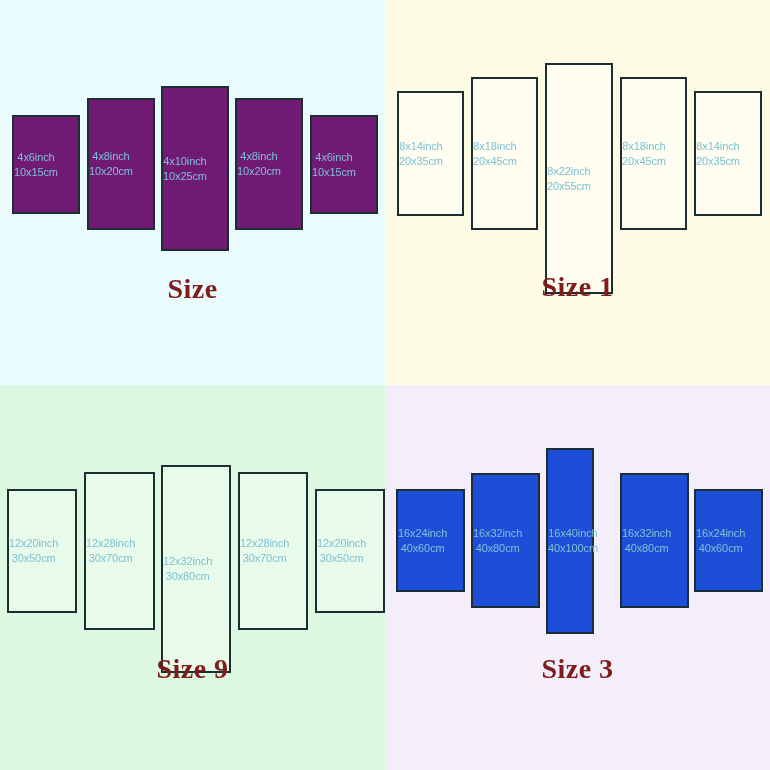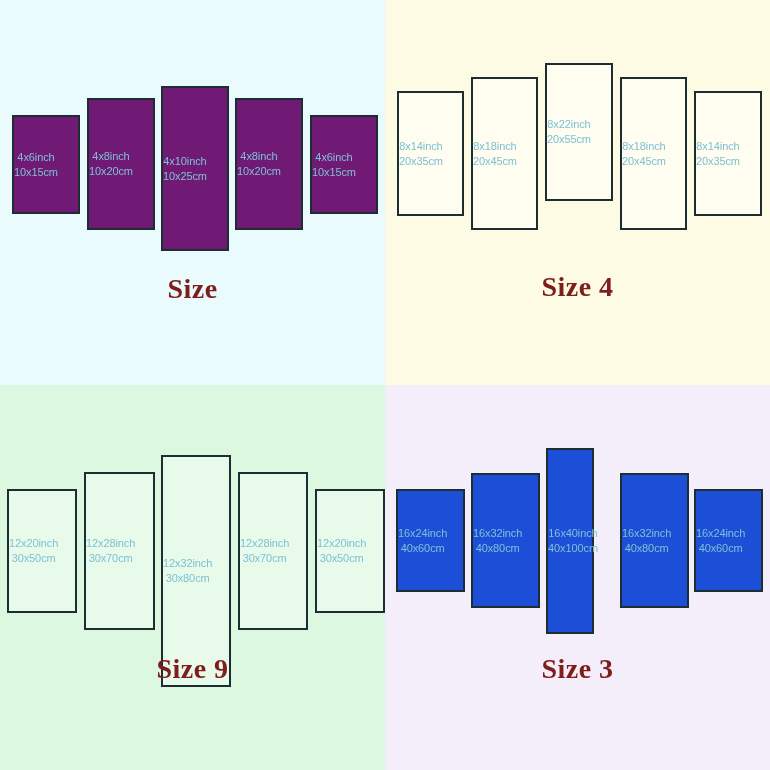--- a/index.html
+++ b/index.html
@@ -134,57 +134,57 @@
           <span class="lbl-in">8x14inch</span>
           <span class="lbl-cm">20x35cm</span>
         </span>
       </div>
       <div class="frame" style="left:86px;top:77px;width:67px;height:153px;">
         <span class="frame-label">
           <span class="lbl-in">8x18inch</span>
           <span class="lbl-cm">20x45cm</span>
         </span>
       </div>
-      <div class="frame" style="left:160px;top:63px;width:68px;height:138px;">
+      <div class="frame" style="left:160px;top:63px;width:68px;height:231px;">
         <span class="frame-label">
           <span class="lbl-in">8x22inch</span>
           <span class="lbl-cm">20x55cm</span>
         </span>
       </div>
       <div class="frame" style="left:235px;top:77px;width:67px;height:153px;">
         <span class="frame-label">
           <span class="lbl-in">8x18inch</span>
           <span class="lbl-cm">20x45cm</span>
         </span>
       </div>
       <div class="frame" style="left:309px;top:91px;width:68px;height:125px;">
         <span class="frame-label">
           <span class="lbl-in">8x14inch</span>
           <span class="lbl-cm">20x35cm</span>
         </span>
       </div>
     </div>
-    <div class="quad-title" style="top:271px;">Size 4</div>
+    <div class="quad-title" style="top:271px;">Size 1</div>
   </div>
 
   <div class="quadrant q-bl">
     <div class="panel-stage">
       <div class="frame" style="left:7px;top:104px;width:70px;height:124px;">
         <span class="frame-label">
           <span class="lbl-in">12x20inch</span>
           <span class="lbl-cm">30x50cm</span>
         </span>
       </div>
       <div class="frame" style="left:84px;top:87px;width:71px;height:158px;">
         <span class="frame-label">
           <span class="lbl-in">12x28inch</span>
           <span class="lbl-cm">30x70cm</span>
         </span>
       </div>
-      <div class="frame" style="left:161px;top:70px;width:70px;height:232px;">
+      <div class="frame" style="left:161px;top:80px;width:70px;height:208px;">
         <span class="frame-label">
           <span class="lbl-in">12x32inch</span>
           <span class="lbl-cm">30x80cm</span>
         </span>
       </div>
       <div class="frame" style="left:238px;top:87px;width:70px;height:158px;">
         <span class="frame-label">
           <span class="lbl-in">12x28inch</span>
           <span class="lbl-cm">30x70cm</span>
         </span>

